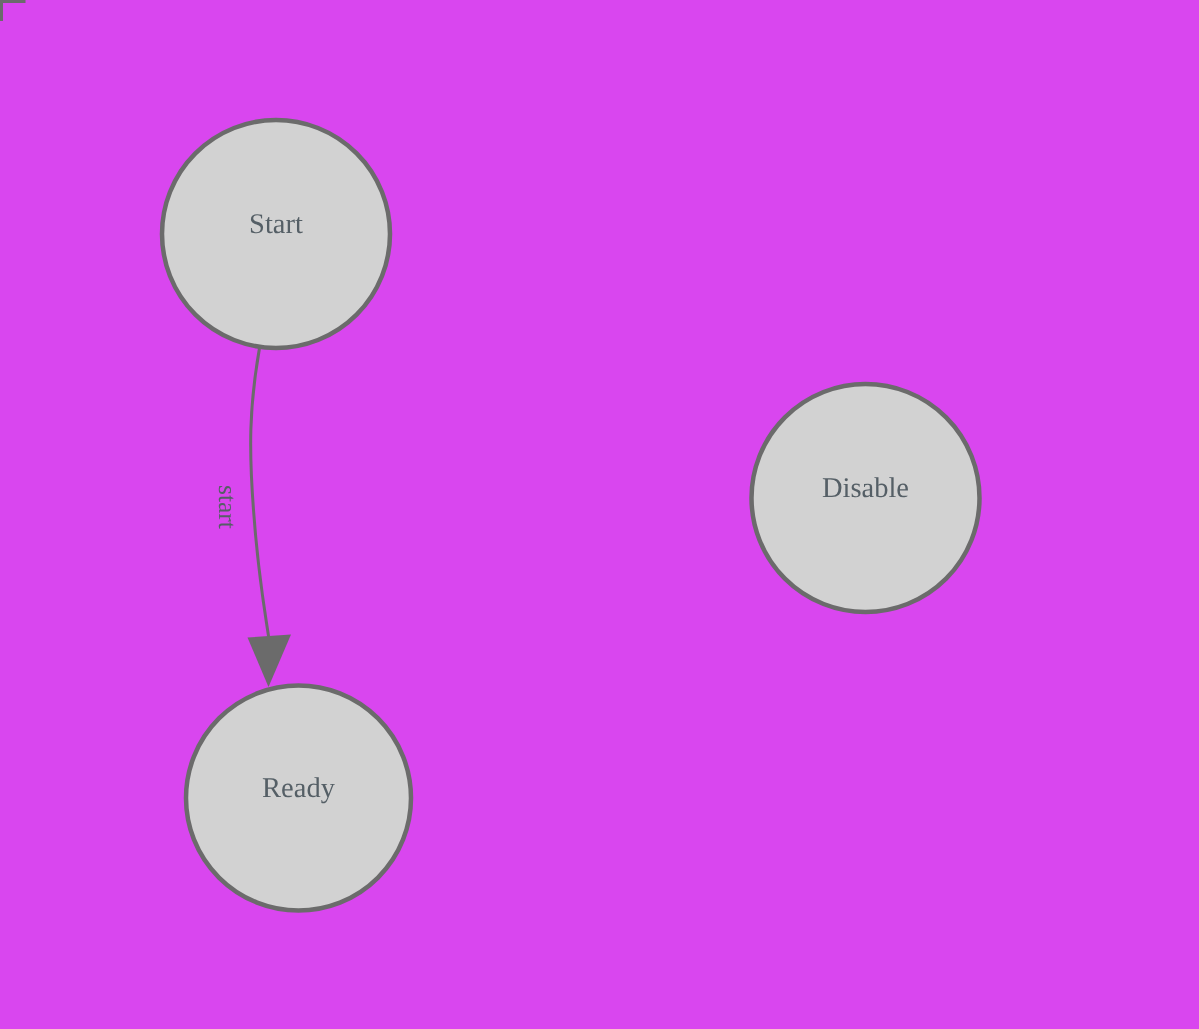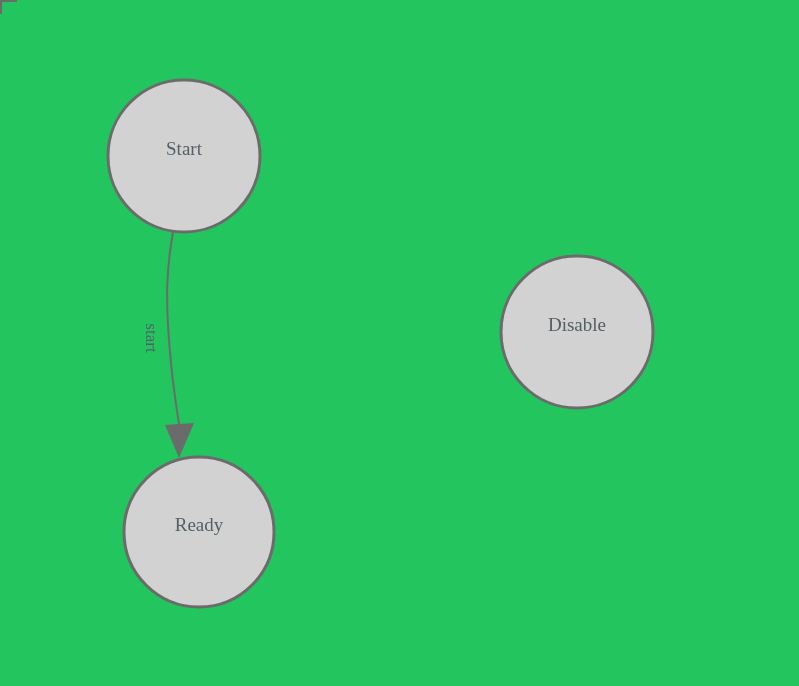--- a/index.html
+++ b/index.html
@@ -50,21 +50,21 @@
   }
   .corner-mark {
     fill: none;
     stroke-width: 2;
     stroke-linecap: butt;
   }
 </style>
 </head>
 <body>
 
-<div id="diagram-canvas" style="background: #22c55e;">
+<div id="diagram-canvas" style="background: #d946ef;">
 
   <svg id="diagram-svg" viewBox="0 0 799 686" xmlns="http://www.w3.org/2000/svg">
 
     <path class="corner-mark" stroke="#6b6b6b" d="M 17 1 L 1 1 L 1 14"></path>
 
     <g>
       <path class="edge-path" stroke="#6b6b6b" d="M 173 232 C 166 272 166 300 169 340 C 172 382 176 404 179 424" stroke-width="2"></path>
       <path class="edge-arrowhead" fill="#6b6b6b" d="M 179 458 L 165 425 L 194 423 Z"></path>
       <text class="edge-label" fill="#555f66" x="150" y="338" transform="rotate(90 150 338)">start</text>
     </g>

